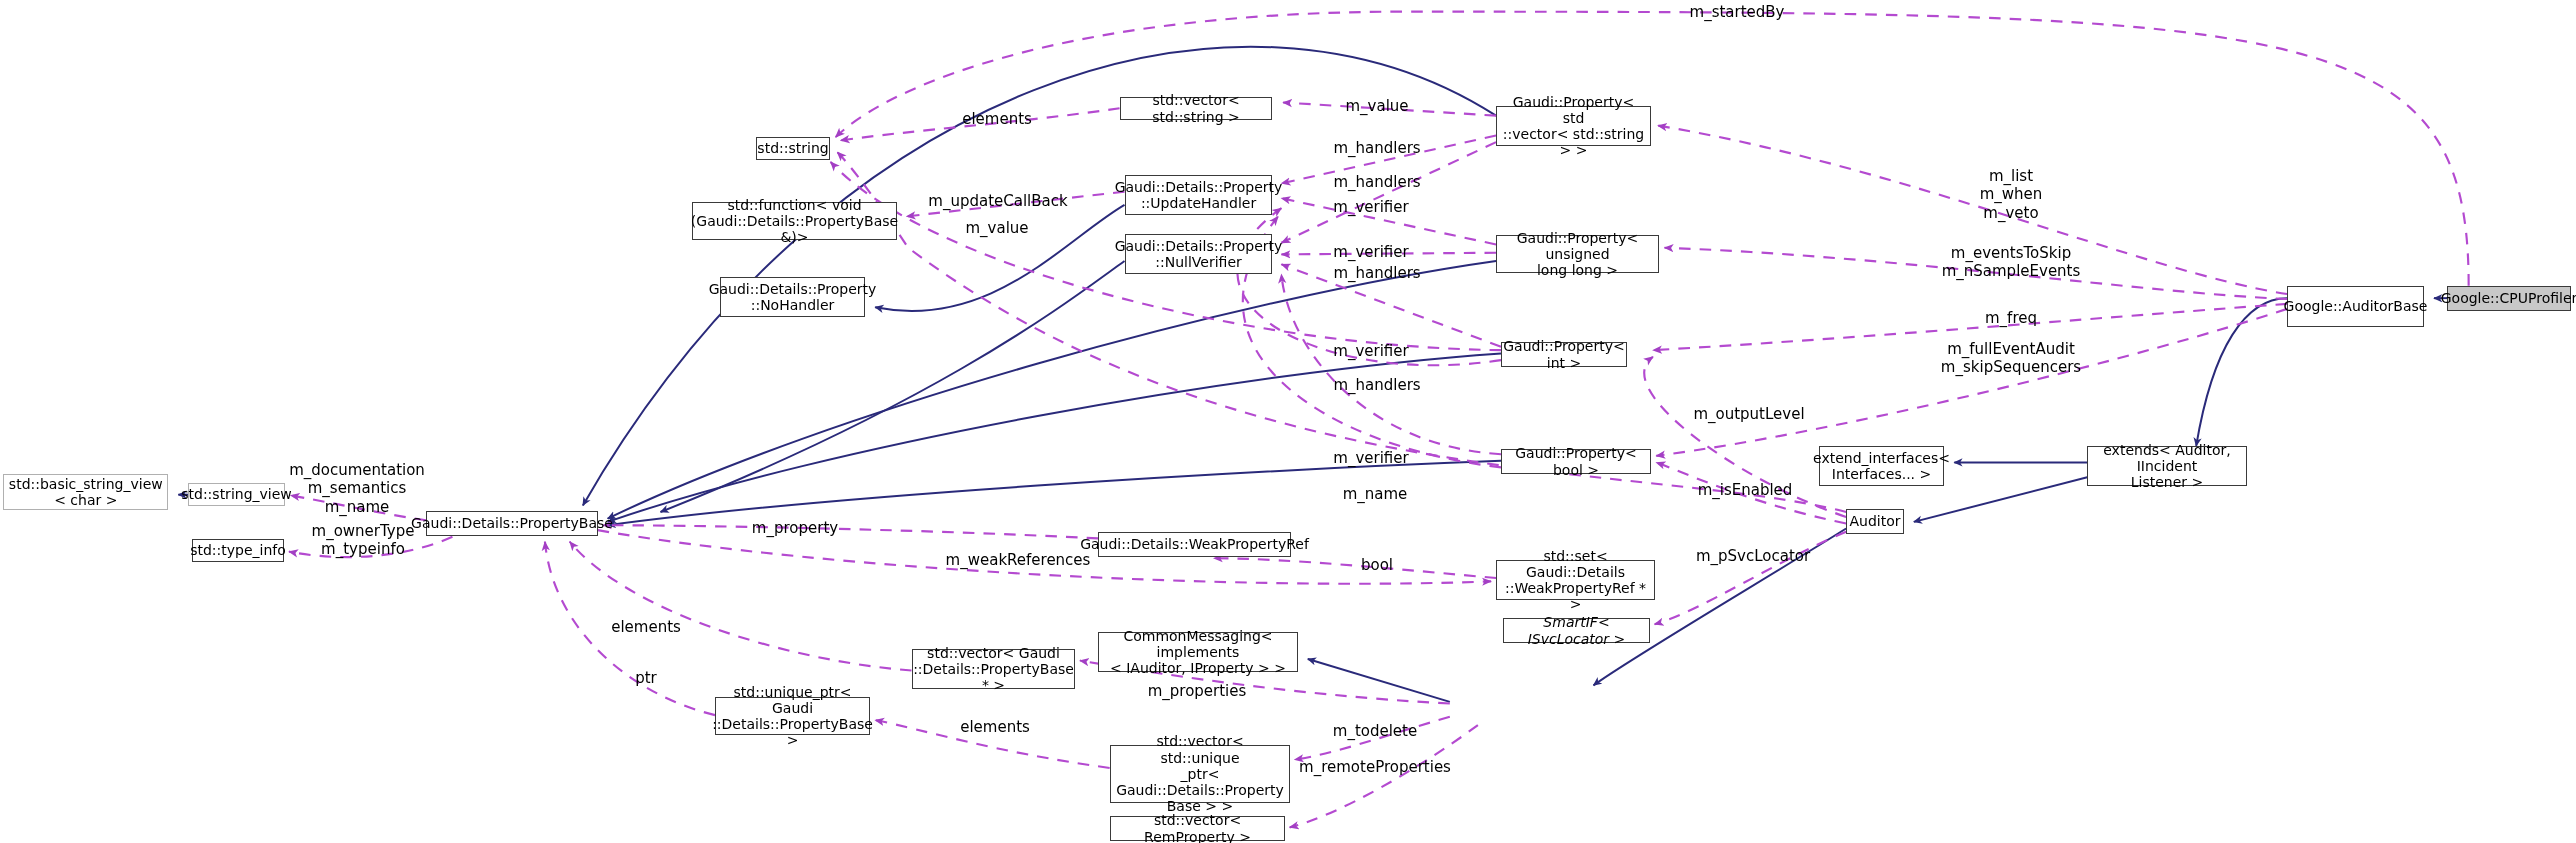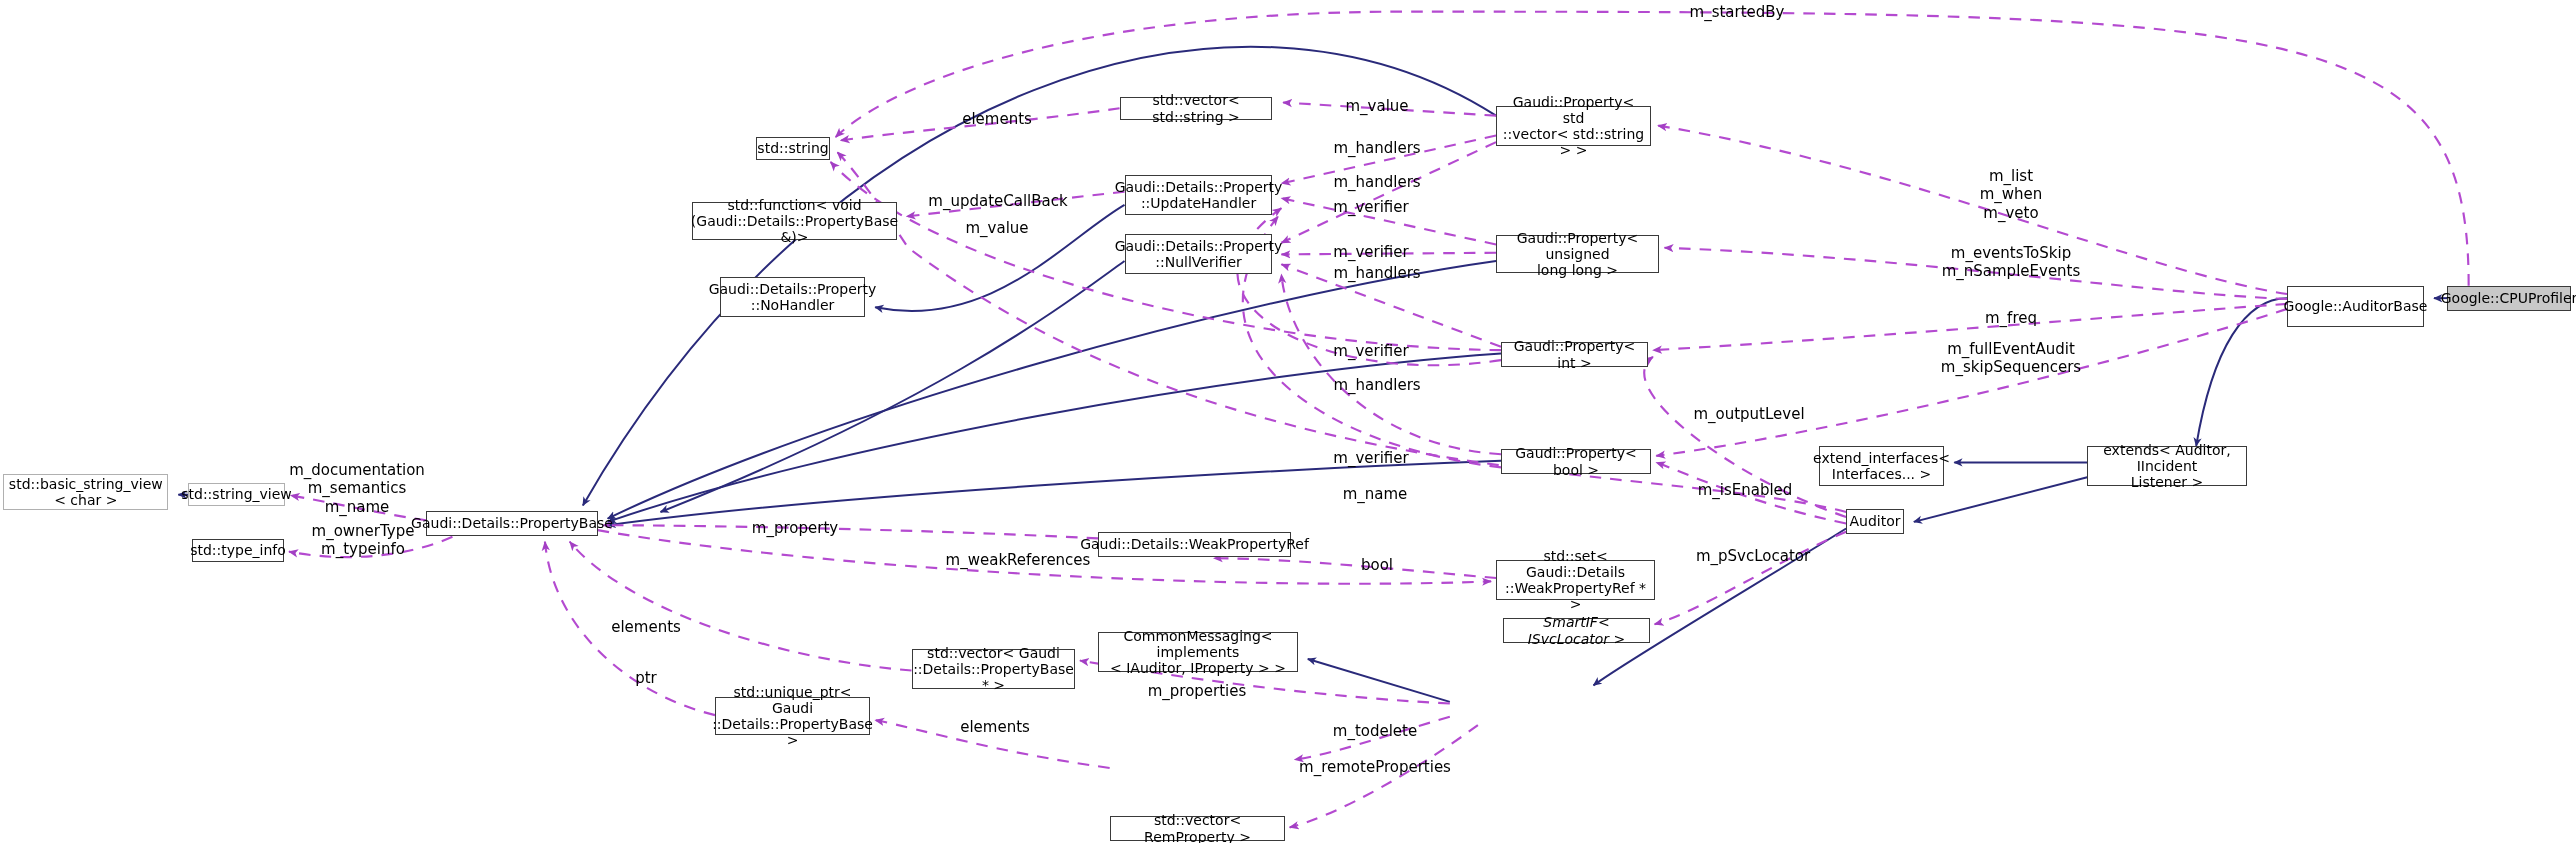--- a/index.html
+++ b/index.html
@@ -154,31 +154,34 @@
   <div class="node" style="left:1125px;top:175px;width:147px;height:40px;"><span>Gaudi::Details::Property
 ::UpdateHandler</span></div>
   <div class="node" style="left:1125px;top:234px;width:147px;height:40px;"><span>Gaudi::Details::Property
 ::NullVerifier</span></div>
   <div class="node" style="left:1120px;top:97px;width:152px;height:23px;"><span>std::vector&lt; std::string &gt;</span></div>
   <div class="node" style="left:1098px;top:532px;width:193px;height:25px;"><span>Gaudi::Details::WeakPropertyRef</span></div>
   <div class="node" style="left:912px;top:649px;width:163px;height:40px;"><span>std::vector&lt; Gaudi
 ::Details::PropertyBase * &gt;</span></div>
   <div class="node" style="left:715px;top:697px;width:155px;height:38px;"><span>std::unique_ptr&lt; Gaudi
 ::Details::PropertyBase &gt;</span></div>
+  <div class="node" style="left:1110px;top:745px;width:180px;height:58px;"><span>std::vector&lt; std::unique
+_ptr&lt; Gaudi::Details::Property
+Base &gt; &gt;</span></div>
   <div class="node" style="left:1110px;top:816px;width:175px;height:25px;"><span>std::vector&lt; RemProperty &gt;</span></div>
   <div class="node" style="left:1098px;top:632px;width:200px;height:40px;"><span>CommonMessaging&lt; implements
 &lt; IAuditor, IProperty &gt; &gt;</span></div>
   <div class="node" style="left:1496px;top:560px;width:159px;height:40px;"><span>std::set&lt; Gaudi::Details
 ::WeakPropertyRef * &gt;</span></div>
   <div class="node" style="left:1503px;top:618px;width:147px;height:25px;font-style:italic;"><span>SmartIF&lt; ISvcLocator &gt;</span></div>
   <div class="node" style="left:1496px;top:106px;width:155px;height:40px;"><span>Gaudi::Property&lt; std
 ::vector&lt; std::string &gt; &gt;</span></div>
   <div class="node" style="left:1496px;top:235px;width:163px;height:38px;"><span>Gaudi::Property&lt; unsigned
 long long &gt;</span></div>
-  <div class="node" style="left:1501px;top:342px;width:147px;height:25px;"><span>Gaudi::Property&lt; int &gt;</span></div>
+  <div class="node" style="left:1501px;top:342px;width:126px;height:25px;"><span>Gaudi::Property&lt; int &gt;</span></div>
   <div class="node" style="left:1501px;top:449px;width:150px;height:25px;"><span>Gaudi::Property&lt; bool &gt;</span></div>
   <div class="node" style="left:1819px;top:446px;width:125px;height:40px;"><span>extend_interfaces&lt;
 Interfaces... &gt;</span></div>
   <div class="node" style="left:1846px;top:509px;width:58px;height:25px;"><span>Auditor</span></div>
   <div class="node" style="left:2087px;top:446px;width:160px;height:40px;"><span>extends&lt; Auditor, IIncident
 Listener &gt;</span></div>
   <div class="node" style="left:2287px;top:286px;width:137px;height:41px;"><span>Google::AuditorBase</span></div>
   <div class="node gray" style="left:2447px;top:286px;width:124px;height:25px;"><span>Google::CPUProfiler</span></div>
 
   <div class="edge-label" style="left:1737px;top:3.3px;"><span>m_startedBy</span></div>

